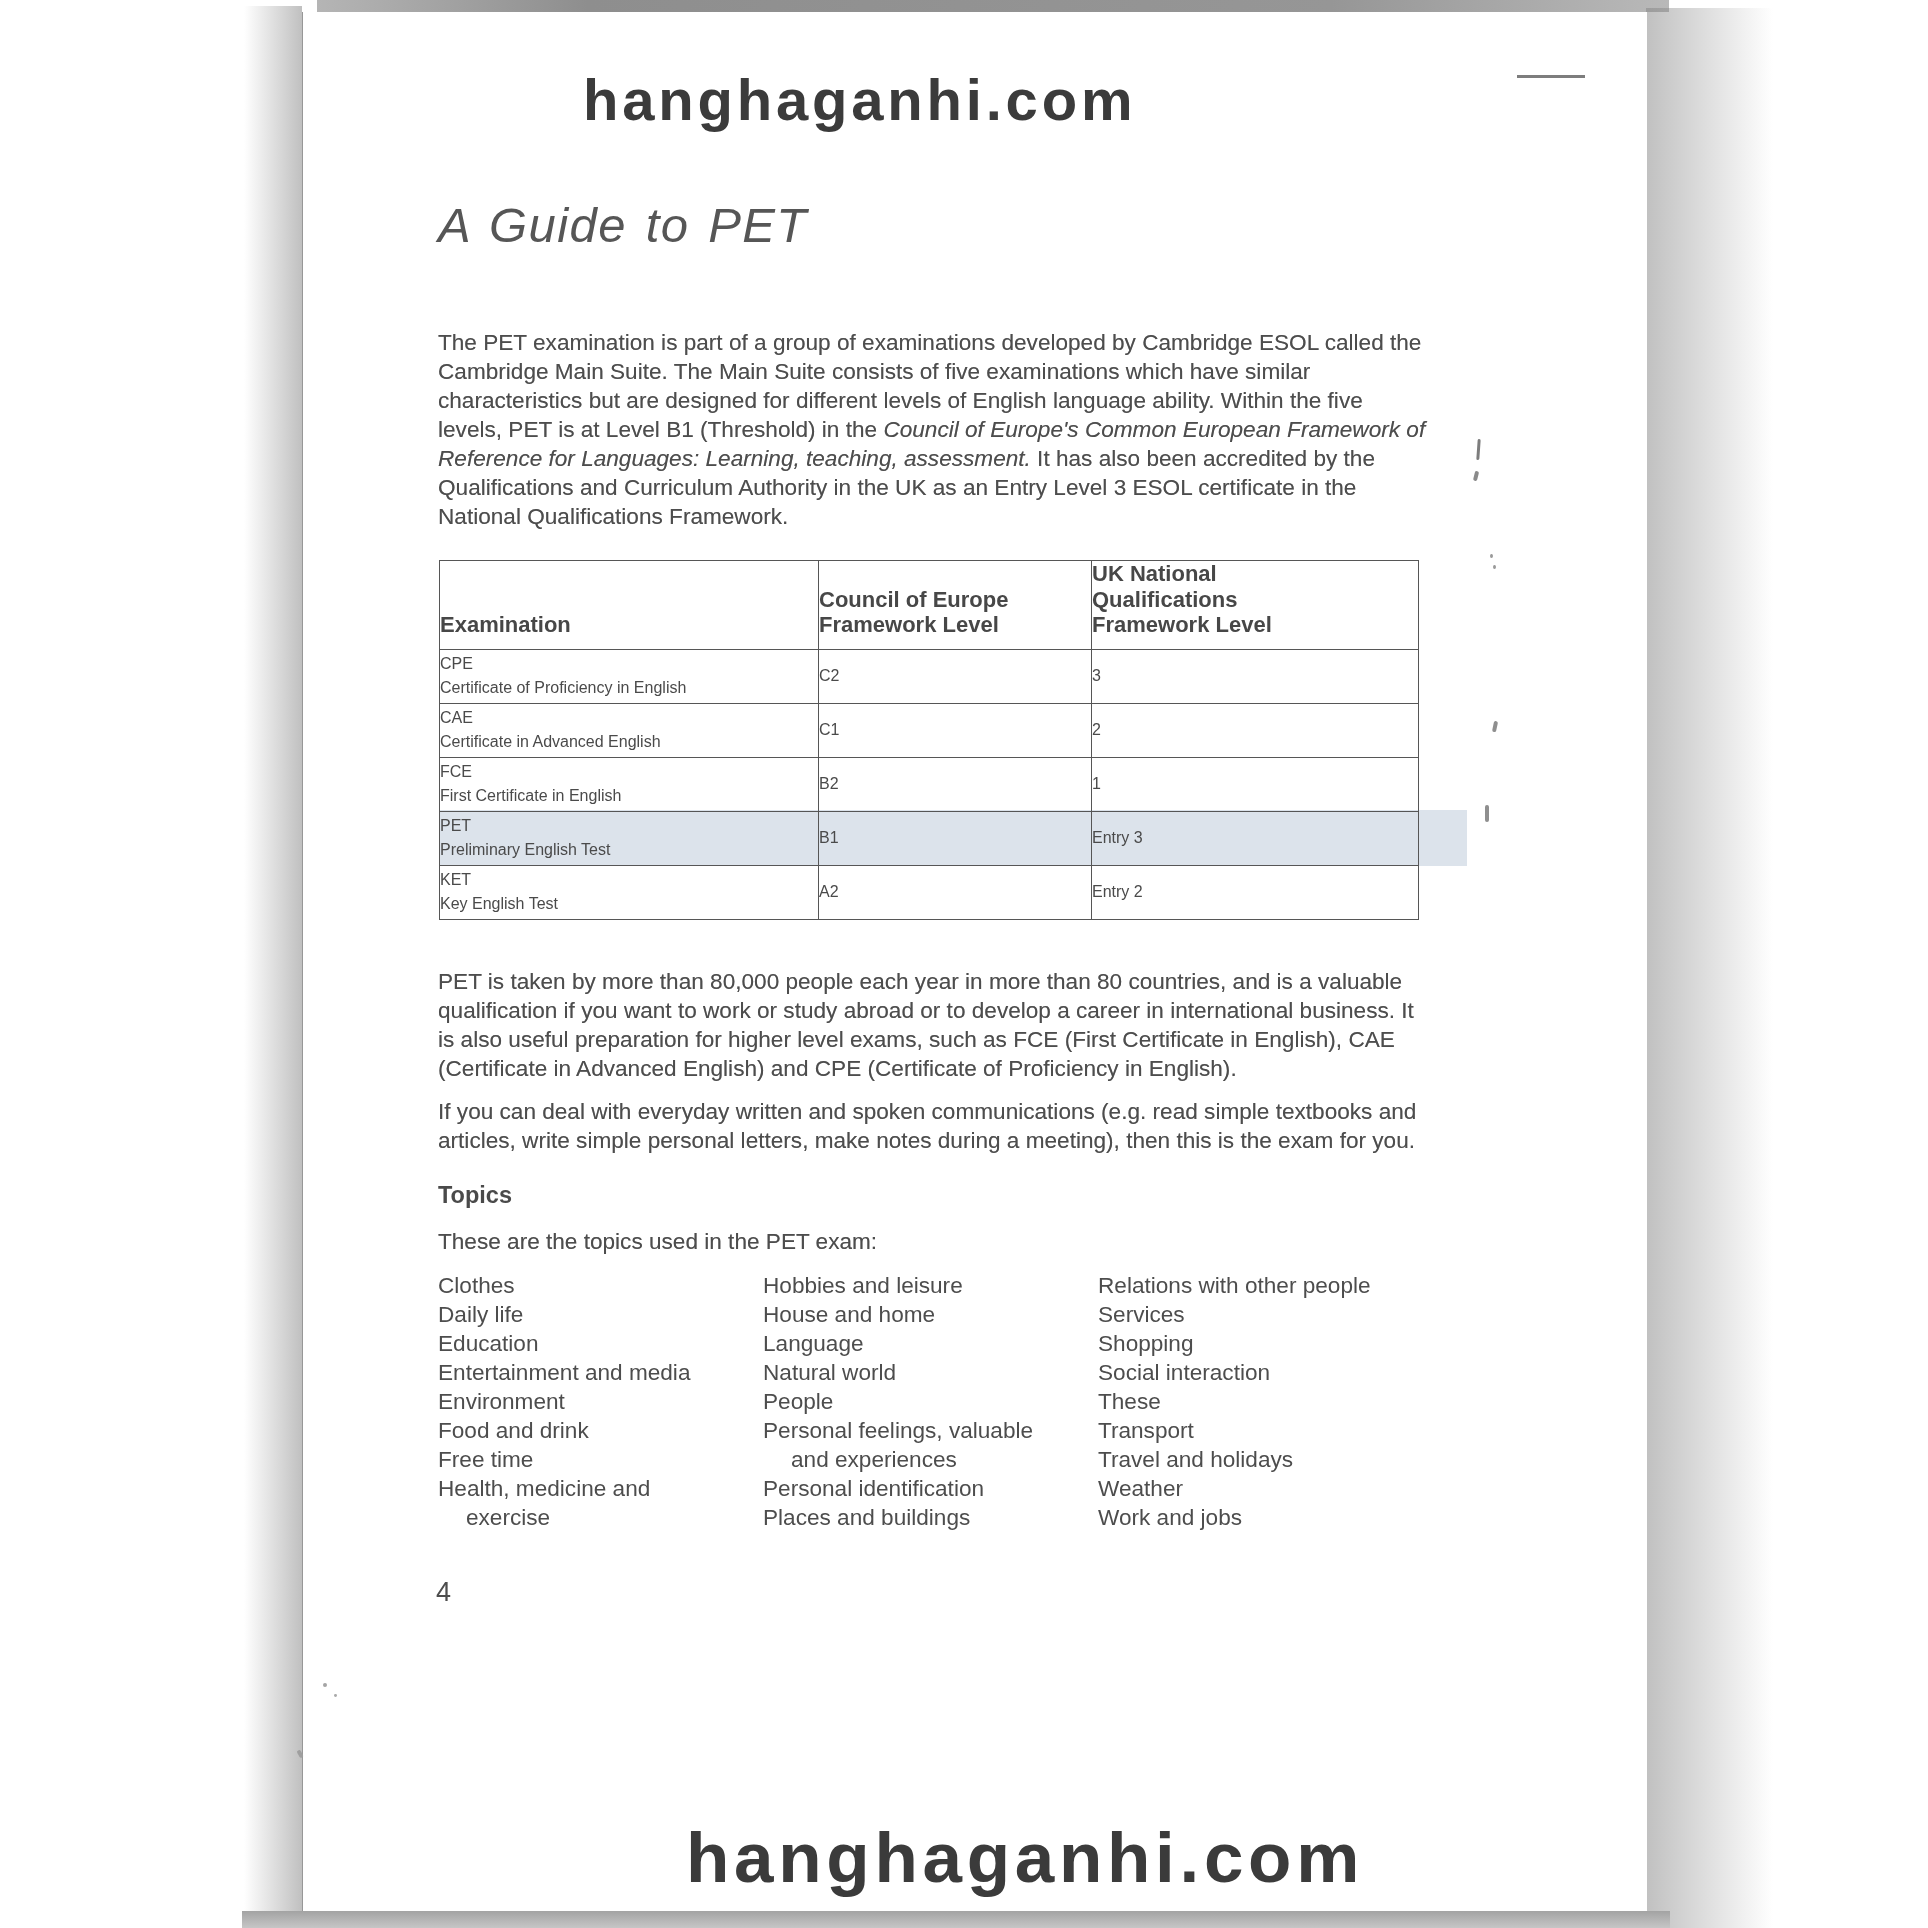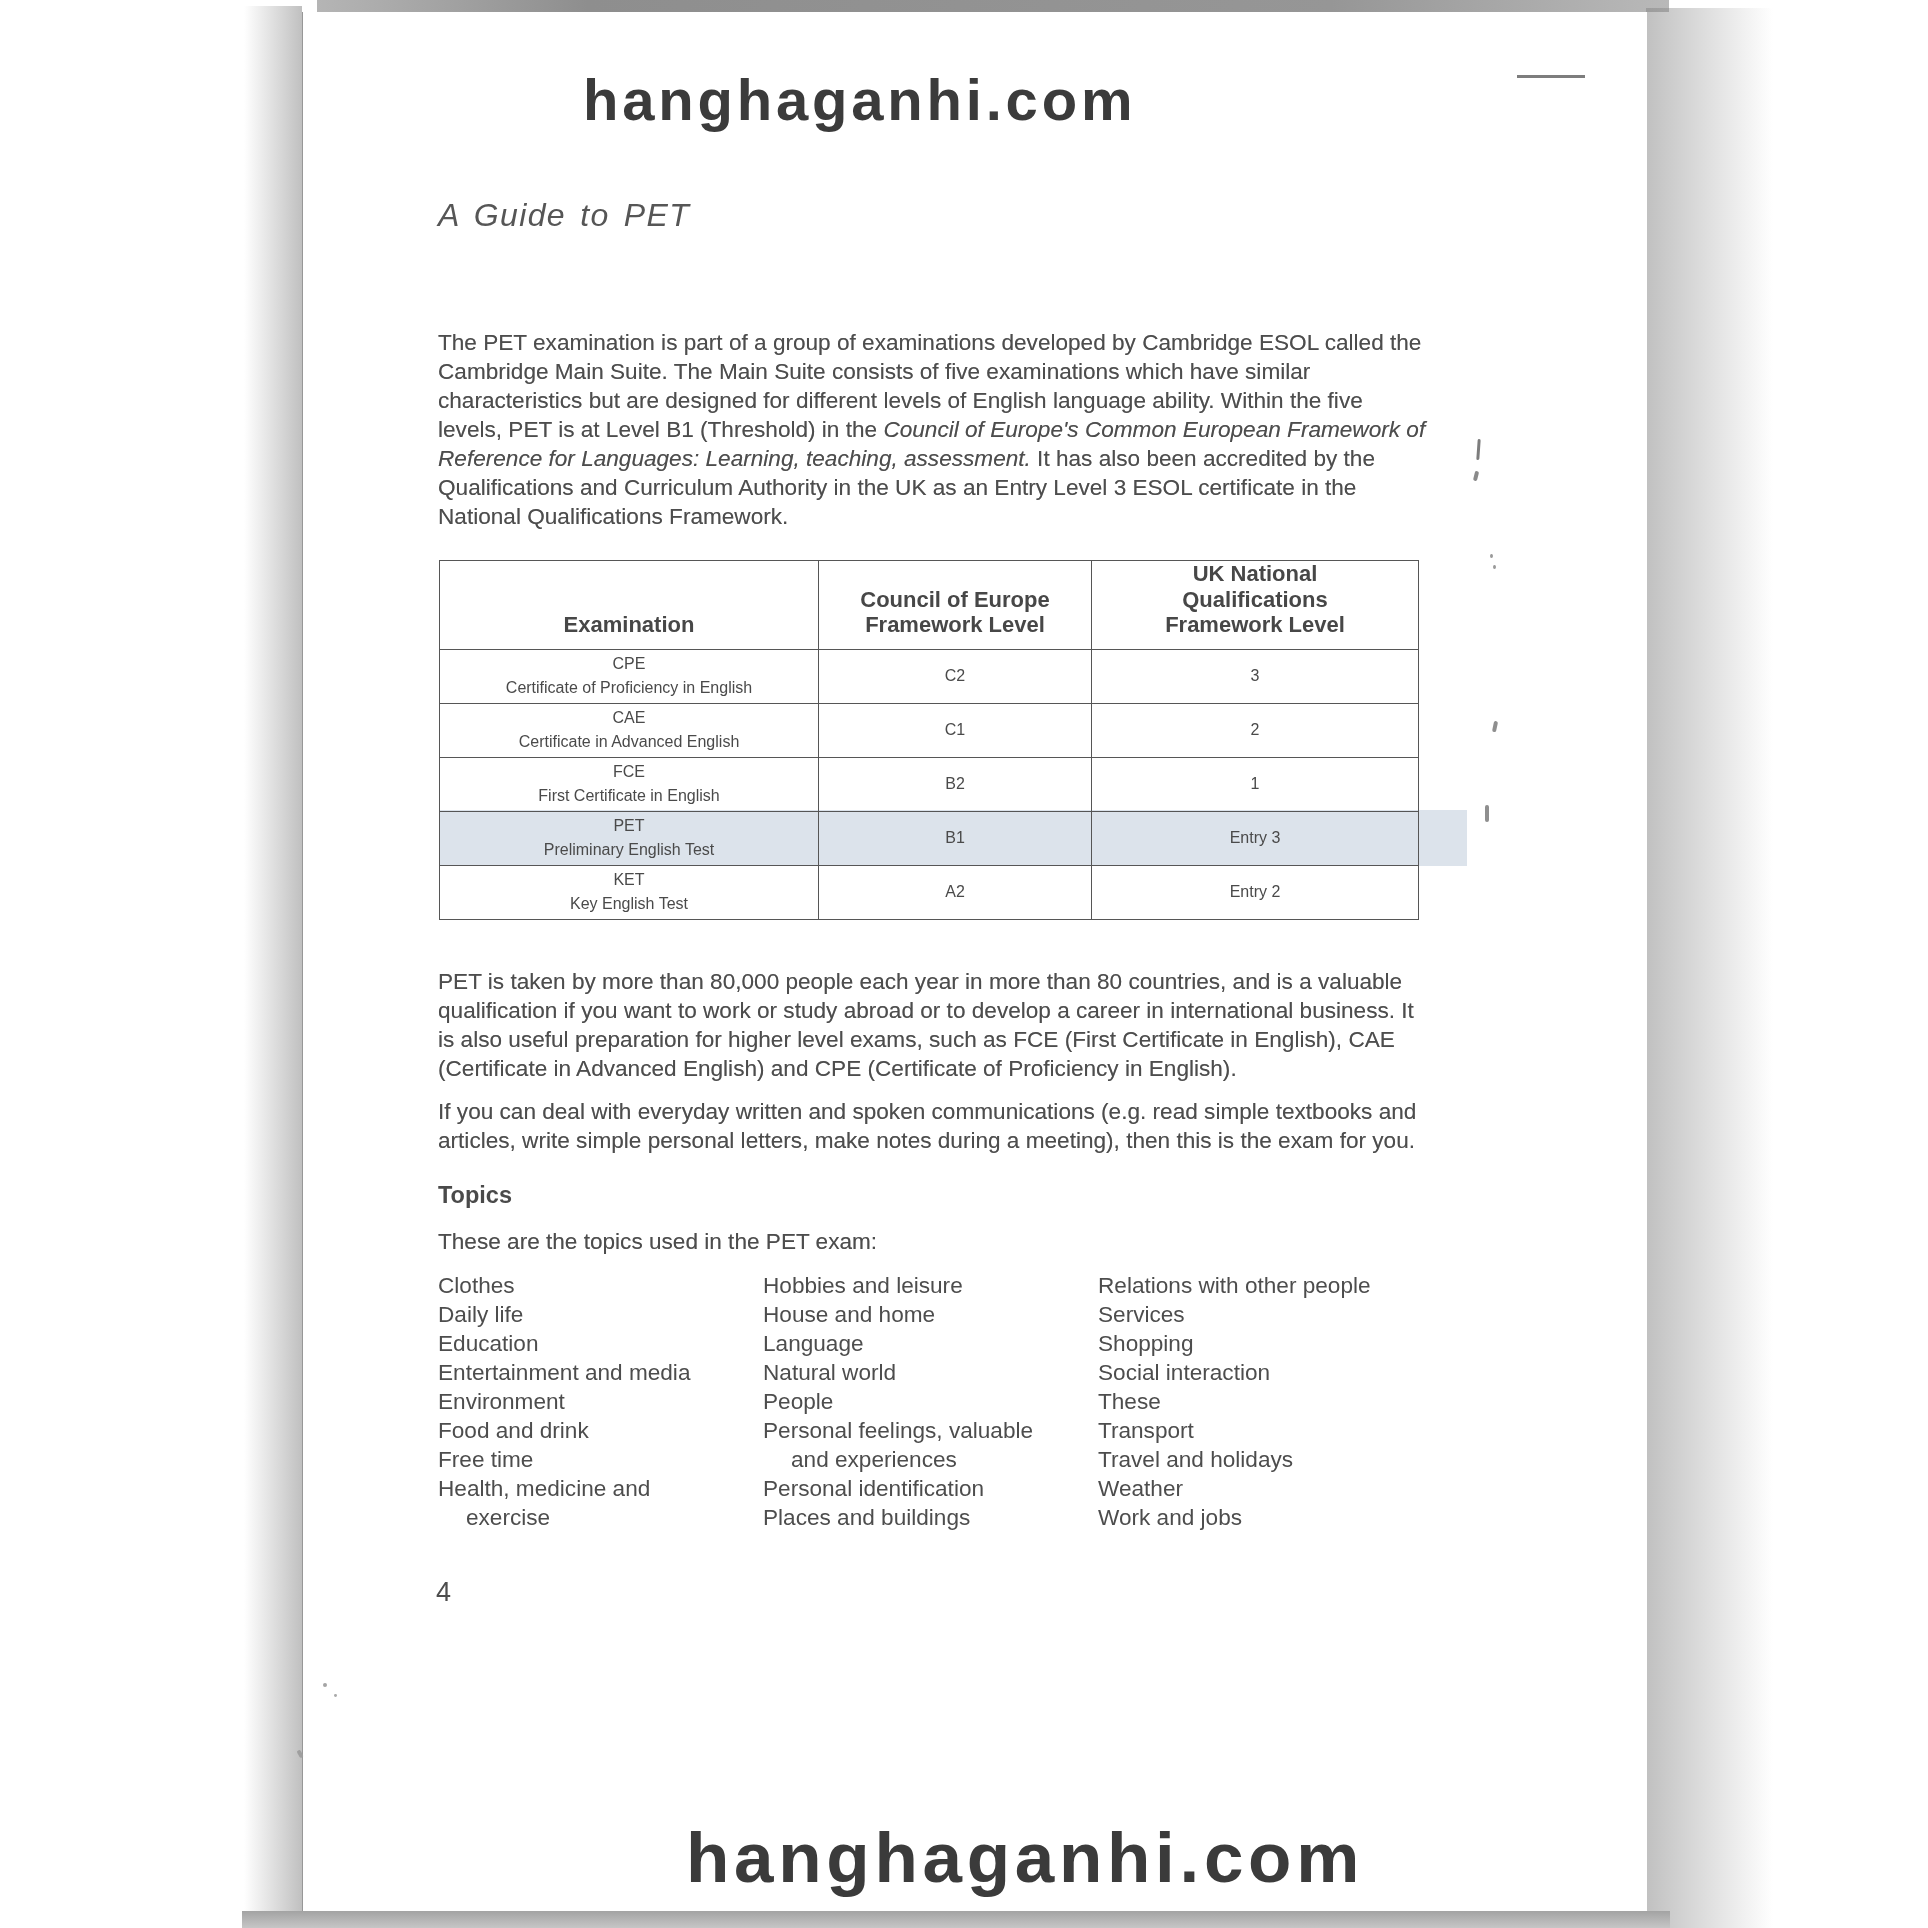--- a/index.html
+++ b/index.html
@@ -18,33 +18,33 @@
 
   .paper{position:absolute;left:292px;top:12.2px;width:1344px;height:1899px;background:#ffffff;
          border-left:1.9px solid #979797;}
 
   
   .wm{position:absolute;color:#3b3b3b;white-space:nowrap;z-index:5;}
   .wm-top{left:573px;top:66px;font-size:58px;font-weight:600;letter-spacing:3.8px;}
   .wm-bottom{left:676px;top:1817px;font-size:71px;font-weight:700;letter-spacing:4.7px;}
 
   
-  .title{position:absolute;left:135px;top:185px;margin:0;font-size:32px;font-weight:400;
+  .title{position:absolute;left:135px;top:185px;margin:0;font-size:49px;font-weight:400;
          font-style:italic;color:#565656;letter-spacing:1.4px;word-spacing:3.8px;}
   .para{position:absolute;margin:0;font-size:22.6px;line-height:29px;color:#4d4d4d;
         text-shadow:0 0 0.5px rgba(90,90,90,.5);}
   .intro{left:135px;top:316px;width:989px;}
   .p2{left:135px;top:955px;width:998px;}
   .p3{left:135px;top:1085px;width:998px;}
   .intro i{font-style:italic;}
 
   table.levels{position:absolute;left:136px;top:548px;width:979px;border-collapse:collapse;
         table-layout:fixed;z-index:2;background:transparent;}
   .levels th,.levels td{border:1.9px solid #565656;padding:0;color:#4a4a4a;
-        text-align:center;background:transparent;}
+        text-align:left;background:transparent;}
   .levels th{height:76px;vertical-align:bottom;padding-bottom:11.3px;font-size:22px;
         line-height:25.4px;white-space:pre-line;font-weight:700;color:#474747;}
   .levels td{height:53px;font-size:16px;line-height:24.5px;vertical-align:middle;}
   .col-exam{width:379px;} .col-coe{width:273px;} .col-uk{width:327px;}
   .hl-band{position:absolute;left:136px;top:798px;width:1028px;height:56px;
         background:#dce3eb;z-index:1;}
 
   .topics-heading{position:absolute;left:135px;top:1170px;margin:0;font-size:23.5px;
         font-weight:700;color:#4a4a4a;}
   .topics-intro{left:135px;top:1215px;width:753px;}

